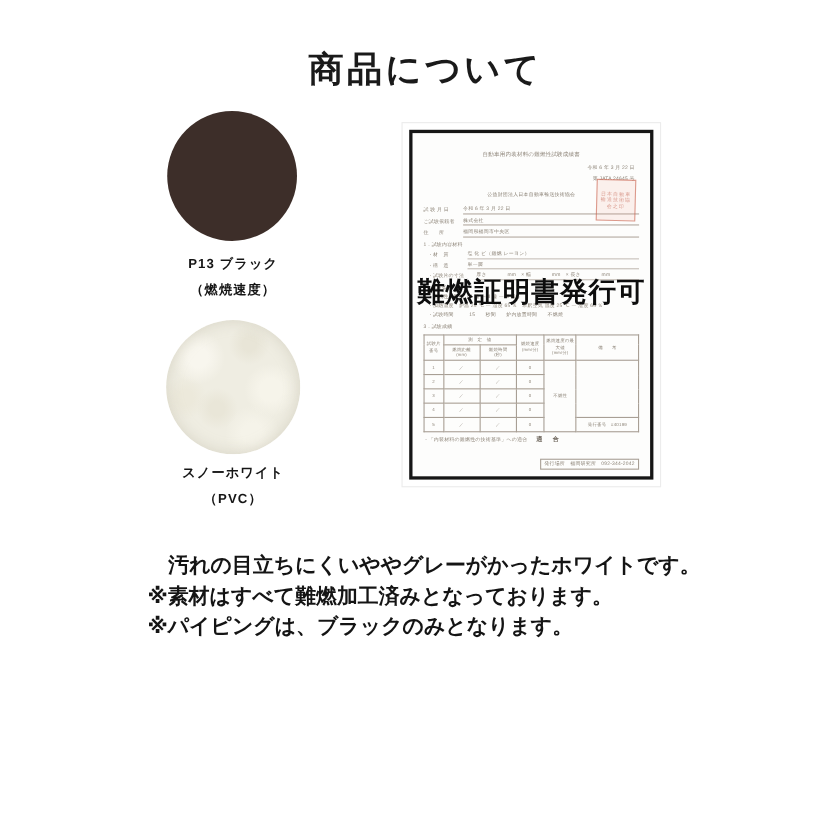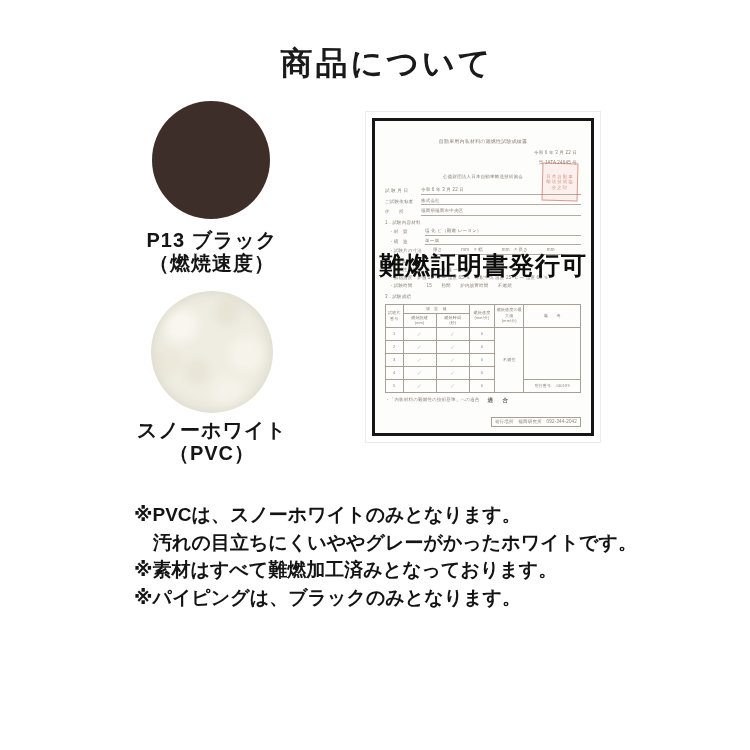--- a/index.html
+++ b/index.html
@@ -32,21 +32,21 @@
       radial-gradient(circle at 62% 18%, #e8e5d7 0 5%, rgba(0,0,0,0) 15%),
       radial-gradient(circle at 78% 52%, #f6f4ea 0 9%, rgba(0,0,0,0) 21%),
       radial-gradient(circle at 38% 66%, #e9e6d8 0 6%, rgba(0,0,0,0) 17%),
       radial-gradient(circle at 64% 84%, #f5f3e9 0 7%, rgba(0,0,0,0) 19%),
       radial-gradient(circle at 14% 58%, #ece9db 0 6%, rgba(0,0,0,0) 16%),
       #efede2;
     box-shadow:inset 0 0 14px rgba(175,170,150,.38);
   }
   .swatch-label{
     position:absolute;width:240px;text-align:center;
-    font-size:20px;font-weight:800;line-height:23px;letter-spacing:1px;color:#151515;
+    font-size:12px;font-weight:800;line-height:23px;letter-spacing:1px;color:#151515;
   }
   .swatch-label-1{left:92px;top:229px;}
   .swatch-label-2{left:92px;top:419px;}
   
   .certificate{
     position:absolute;left:372px;top:118px;width:222px;height:318px;
     background:#fdfdfc;border:3px solid #161616;box-sizing:border-box;
     outline:1px solid #ececec;outline-offset:6px;
   }
   .fineprint{
@@ -235,19 +235,18 @@
       </div>
 
       <div class="issuer">発行場所　福岡研究所　092-344-2042</div>
     </div>
 
     <div class="stamp">日本自動車輸送技術協会之印</div>
     <div class="overlay">難燃証明書発行可</div>
   </div>
 
   <div class="notes">
-    <div class="note">※PVCは、スノーホワイトのみとなります。</div>
     <div class="note">　汚れの目立ちにくいややグレーがかったホワイトです。</div>
     <div class="note">※素材はすべて難燃加工済みとなっております。</div>
     <div class="note">※パイピングは、ブラックのみとなります。</div>
   </div>
 
 </div>
 
 </body></html>

